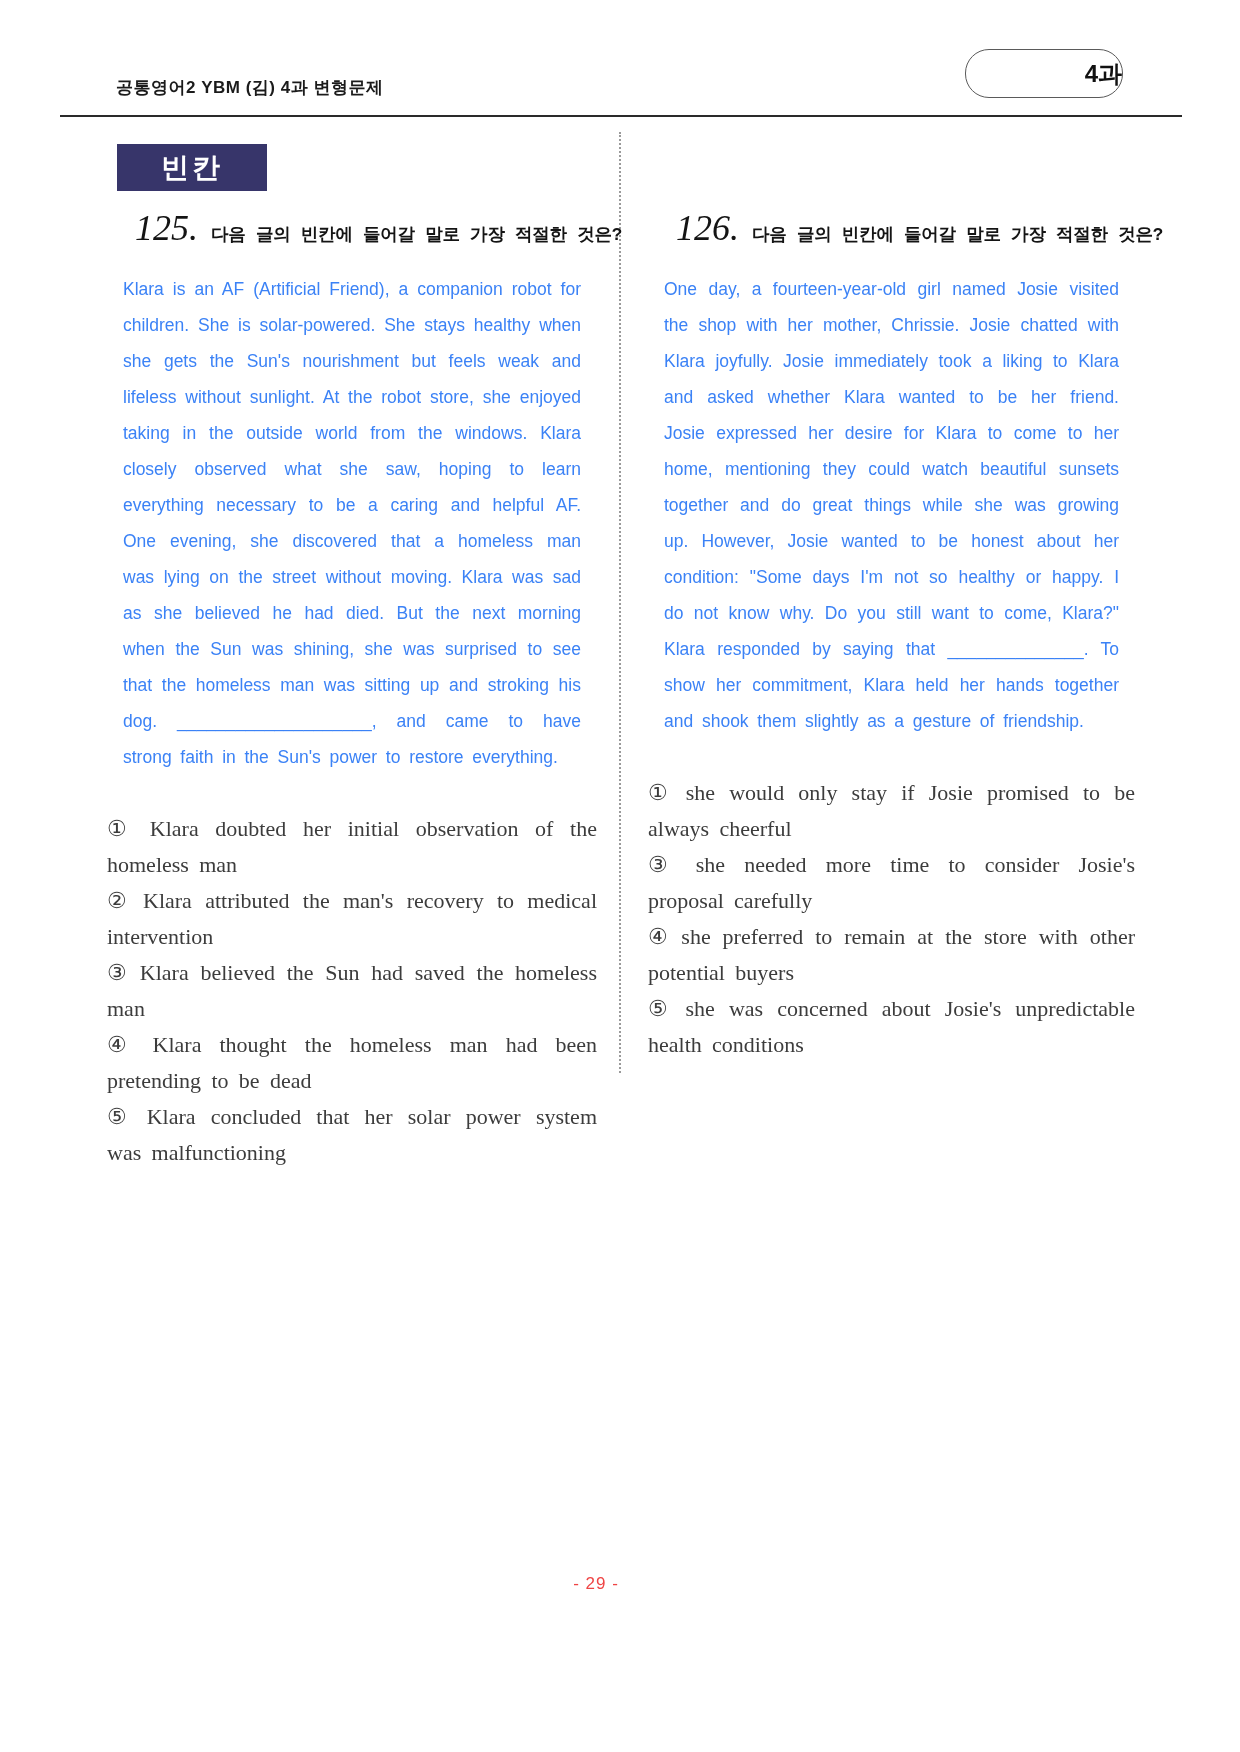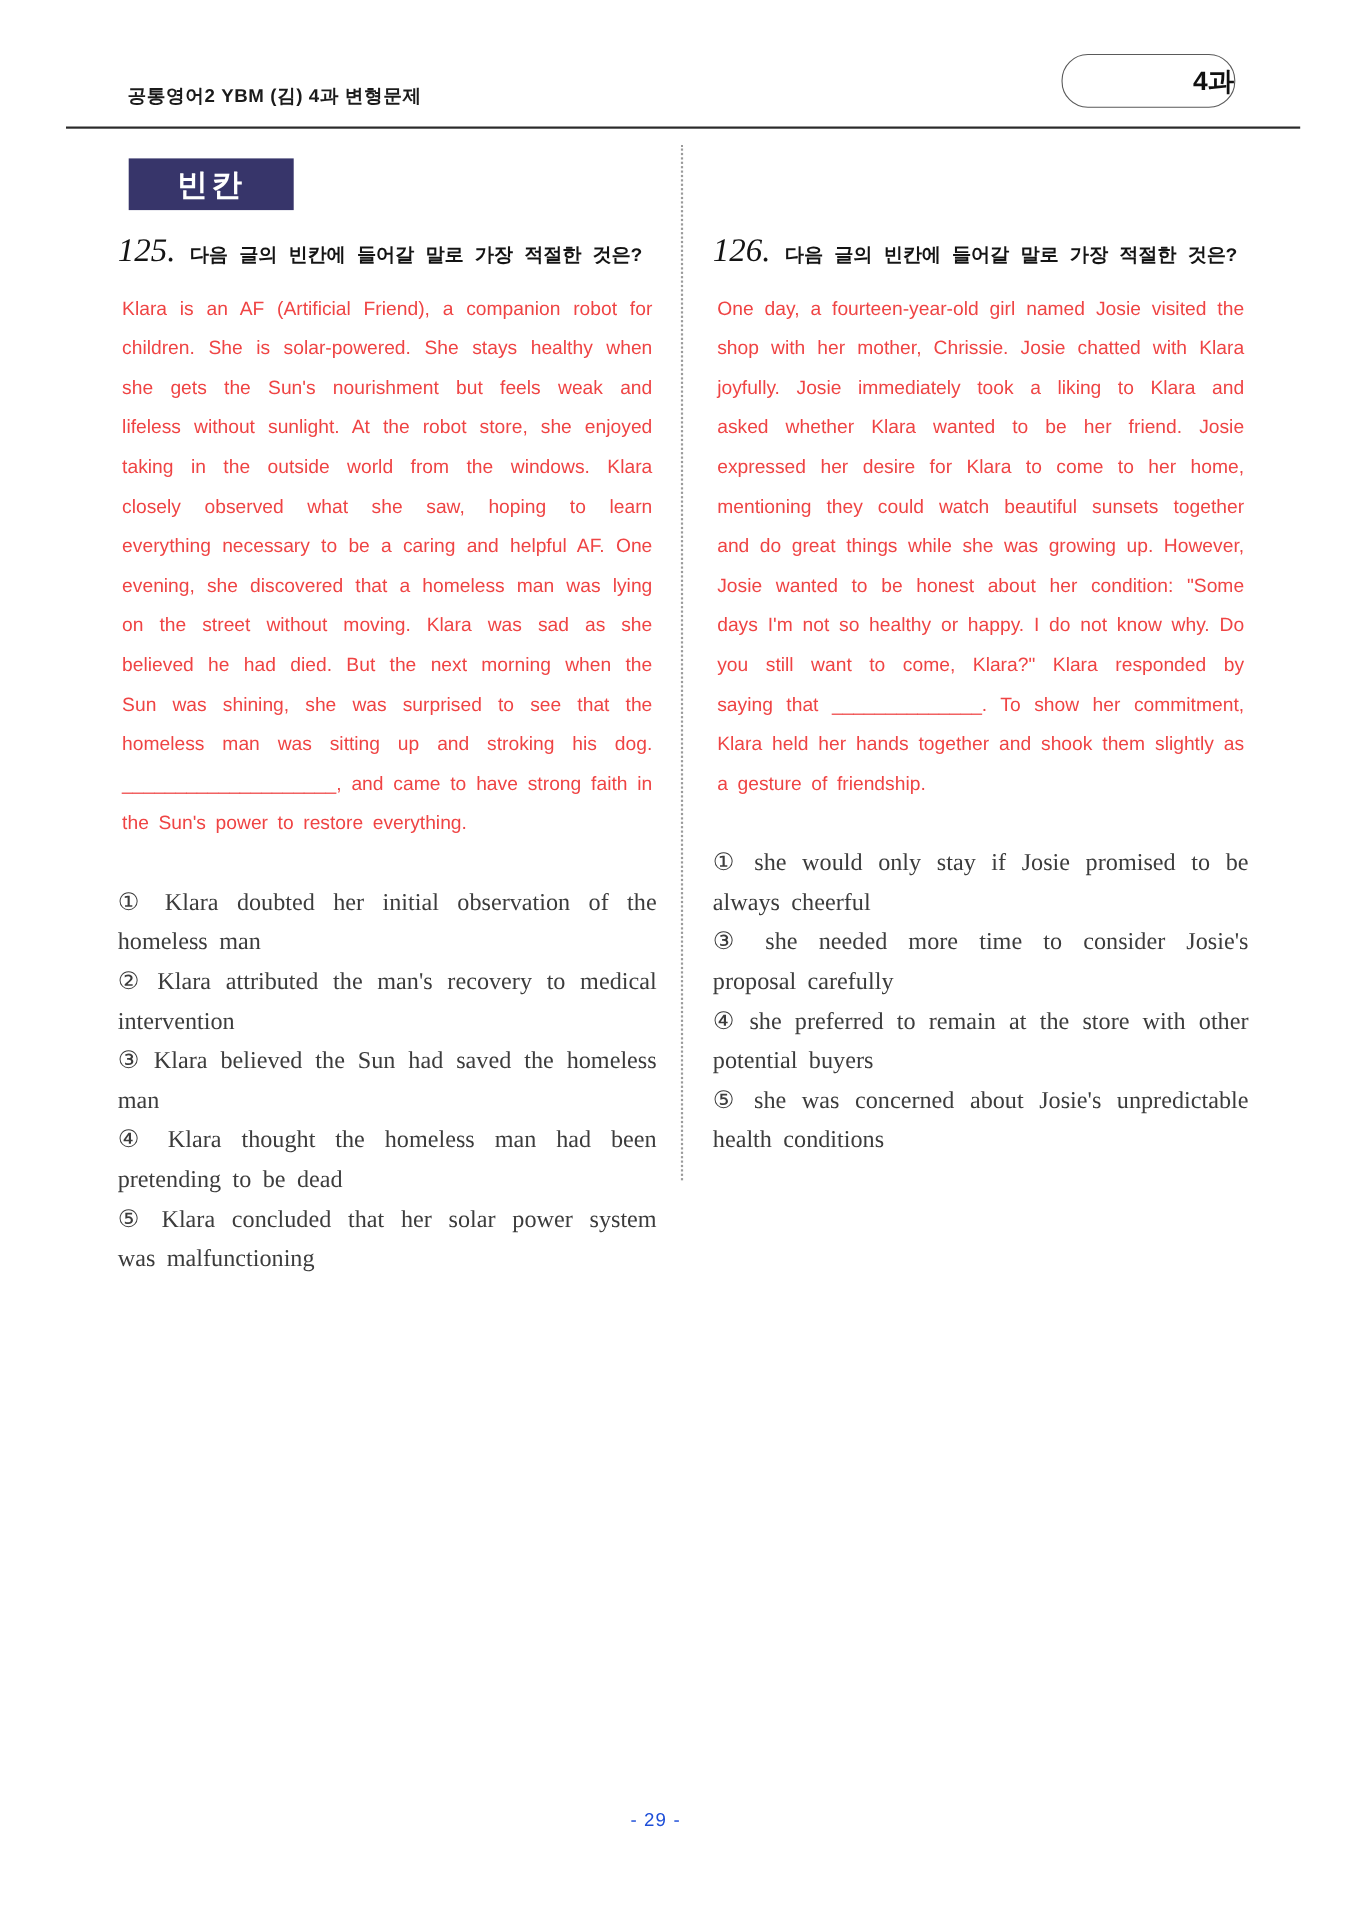--- a/index.html
+++ b/index.html
@@ -48,43 +48,43 @@
     align-items:flex-start;
   }
   .col{width:490px;}
   .col.right{width:487px;}
   .q-title{
     display:flex;align-items:baseline;gap:13px;
     margin:0 0 9px 0;line-height:40px;white-space:nowrap;
   }
   .q-num{
     font-family:"Liberation Serif","DejaVu Serif",serif;
-    font-style:italic;font-size:30px;color:#141414;
+    font-style:italic;font-size:36px;color:#141414;margin-left:28px;
   }
   .q-prompt{
     font-size:17.5px;font-weight:700;color:#141414;
     letter-spacing:-0.2px;
     font-family:Liberation Mono, monospace;
   }
   .passage{
-    font-size:17.5px;line-height:36px;color:#ef4444;
+    font-size:17.5px;line-height:36px;color:#3b82f6;
     text-align:justify;text-align-last:left;
     word-spacing:0.22em;
-    margin:4px;
+    margin:16px;
   }
   .choices{margin-top:36px;}
   .choice{
     font-size:22px;line-height:36px;color:#3c3c3c;
     text-align:justify;text-align-last:left;
     word-spacing:0.22em;
     font-family:Liberation Serif, serif;
   }
   .page-footer{
-    position:absolute;top:1645px;left:0;width:1192px;
-    text-align:center;font-size:17px;color:#1d4ed8;
+    position:absolute;top:1574px;left:0;width:1192px;
+    text-align:center;font-size:17px;color:#ef4444;
     letter-spacing:1px;
   }
 </style>
 </head>
 <body>
 
 <div class="page">
 
   <div class="doc-header-title">공통영어2 YBM (김) 4과 변형문제</div>
 

